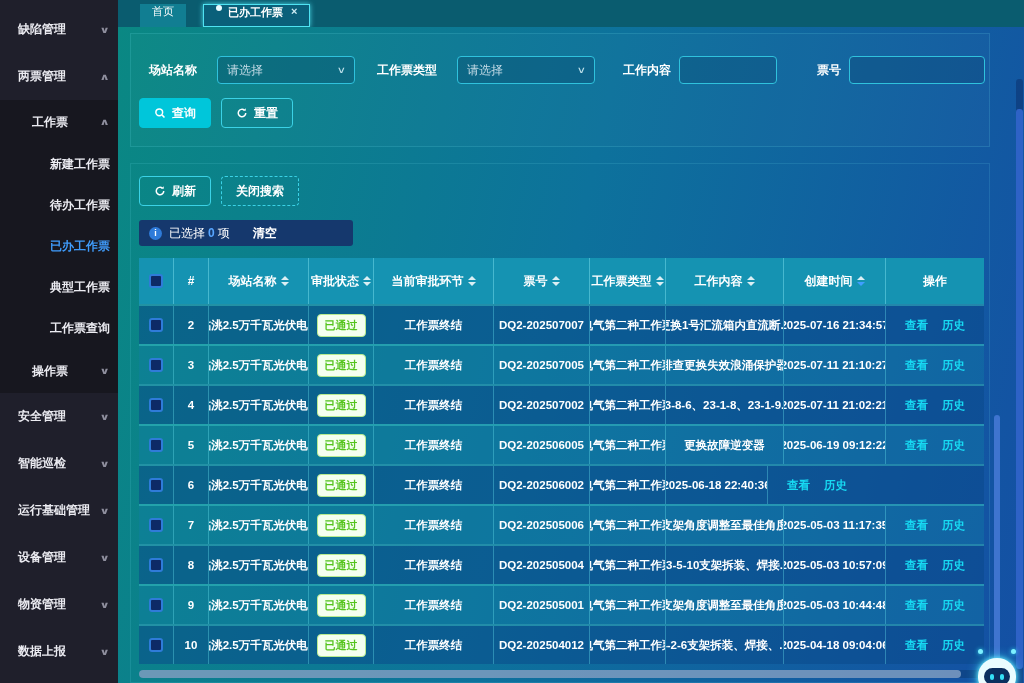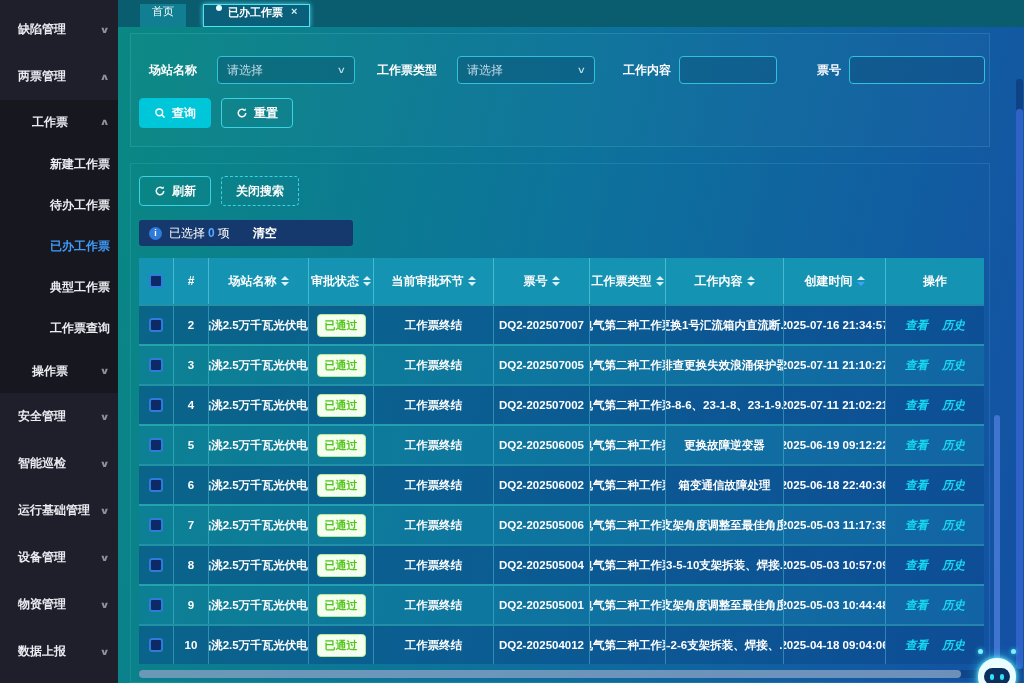--- a/index.html
+++ b/index.html
@@ -68,21 +68,21 @@
   .td { display:flex; align-items:center; justify-content:center; color:#fff; font-weight:600; font-size:11.5px;
         border-right:1px solid rgba(100,220,235,.38); overflow:hidden; white-space:nowrap; padding:0 4px; }
   .c-cb { width:35px; } .c0 { width:35px; } .c1 { width:100px; } .c2 { width:65px; } .c3 { width:120px; }
   .c4 { width:96px; } .c5 { width:76px; } .c6 { width:118px; } .c7 { width:102px; }
   .c8 { width:98px; border-right:none; }
 
   .cbx { width:14px; height:14px; border:2px solid #2f7bd9; border-radius:3px; background:#0d2a66; cursor:pointer; }
   .badge { background:#f4fff0; border:1px solid #b7eb8f; color:#55c41e; border-radius:4px; padding:3px 7px;
            font-size:11px; font-weight:600; }
   .link { color:#17d9f2; cursor:pointer; font-weight:600; }
-  .actions { gap:14px;font-style:italic; }
+  .actions { gap:14px; }
 
   .sort { display:inline-flex; flex-direction:column; gap:2px; }
   .sort i { width:0; height:0; border-left:4px solid transparent; border-right:4px solid transparent; display:block; }
   .sort .up { border-bottom:4px solid rgba(255,255,255,.85); }
   .sort .dn { border-top:4px solid rgba(255,255,255,.85); }
   .sort.desc .dn { border-top-color:#409eff; }
 
   
   .hscroll { width:856px; height:8px; background:rgba(8,40,80,.30); border-radius:4px; margin:6px 0 4px 0; }
   .hscroll .thumb { width:96%; height:8px; background:#8ea9cc; opacity:.75; border-radius:4px; }
@@ -381,21 +381,20 @@
                   <div class="cbx"></div>
                 </div>
                 <div class="td c0">6</div>
                 <div class="td c1">临洮2.5万千瓦光伏电...</div>
                 <div class="td c2">
                   <div class="badge">已通过</div>
                 </div>
                 <div class="td c3">工作票终结</div>
                 <div class="td c4">DQ2-202506002</div>
                 <div class="td c5">电气第二种工作票</div>
-                <div class="td c6">箱变通信故障处理</div>
                 <div class="td c7">2025-06-18 22:40:36</div>
                 <div class="td c8 actions">
                   <div class="link">查看</div>
                   <div class="link">历史</div>
                 </div>
               </div>
               <div class="tr">
                 <div class="td c-cb">
                   <div class="cbx"></div>
                 </div>

